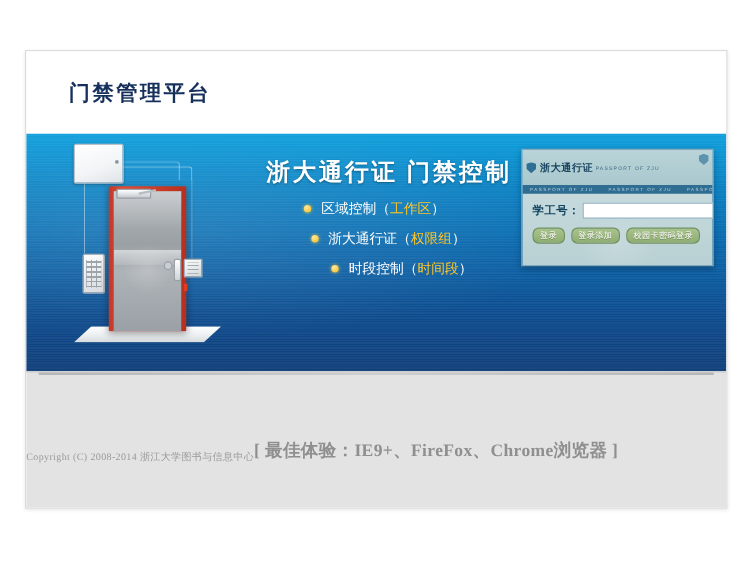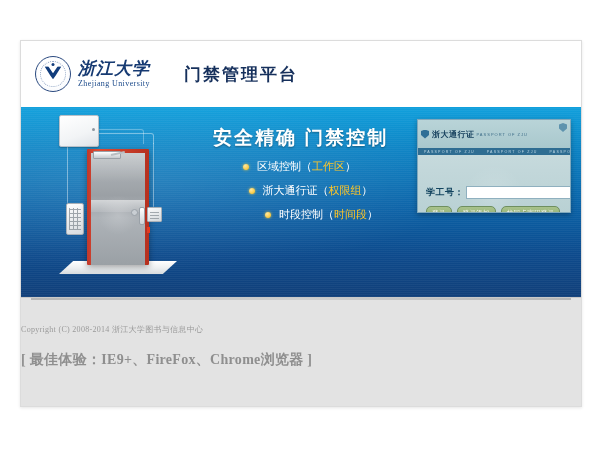--- a/index.html
+++ b/index.html
@@ -205,21 +205,21 @@
     background:#5e93ae;
     clip-path:polygon(50% 0%,100% 18%,100% 62%,50% 100%,0% 62%,0% 18%);
   }
   .title-strip{
     height:7px;background:#2f6d92;
     display:flex;align-items:center;overflow:hidden;
     font-size:3.6px;color:#bcd6e4;letter-spacing:1.2px;white-space:nowrap;
   }
   .title-strip span{padding:0 6px;}
   .form{position:relative;padding:7px 8px 0 8px;z-index:2;}
-  .row{display:flex;align-items:center;margin-bottom:6px;margin-top:24px;}
+  .row{display:flex;align-items:center;margin-bottom:6px;}
   .row label{
     width:40px;flex:none;font-size:9px;color:#13445f;font-weight:bold;letter-spacing:.5px;
   }
   .row input{
     flex:1;height:11px;border:1px solid #8fb0bf;background:#ffffff;
     font-size:8px;padding:0 2px;color:#222;outline:none;
     font-family:"Liberation Sans",sans-serif;
   }
   .btns{display:flex;gap:5px;padding:1px 8px 0 8px;position:relative;z-index:2;}
   .btn{
@@ -228,21 +228,21 @@
     background:linear-gradient(180deg,#a8c28b 0%,#8fae72 100%);
     color:#ffffff;font-size:6.5px;letter-spacing:.3px;white-space:nowrap;
     text-align:center;cursor:pointer;
     text-shadow:0 1px 0 rgba(0,0,0,.25);
   }
 
   
   .footer{
     height:109px;background:#e3e3e3;
     border-top:1px solid #c9c9c9;
-    display:flex;flex-direction:column;
+    display:flex;flex-direction:row;align-items:center;
     position:relative;
   }
   .footer-line{
     position:absolute;top:0;left:10px;right:10px;height:2px;
     background:linear-gradient(90deg,#b6b6b6,#cfcfcf,#b6b6b6);
   }
   .copyright{
     margin-top:26px;font-size:8px;color:#9a9a9a;letter-spacing:.3px;
     font-family:"Liberation Serif","DejaVu Serif",serif;
   }
@@ -250,30 +250,20 @@
     margin-top:16px;font-size:14px;color:#8f8f8f;font-weight:bold;letter-spacing:.3px;
     font-family:"Liberation Serif","DejaVu Serif",serif;
   }
 </style>
 </head>
 <body>
 
 <div class="page">
 
   <div class="header">
-    <div class="logo-wrap">
-      <div class="seal">
-        <div class="seal-dot"></div>
-        <div class="seal-mark"></div>
-      </div>
-      <div class="univ">
-        <div class="univ-cn">浙江大学</div>
-        <div class="univ-en">Zhejiang University</div>
-      </div>
-    </div>
     <div class="app-title">门禁管理平台</div>
   </div>
 
   <div class="banner">
 
     <div class="door-art">
       <div class="wire w2"></div>
       <div class="wire w4"></div>
       <div class="wire w1"></div>
       <div class="wire w3"></div>
@@ -284,21 +274,21 @@
         <div class="door-leaf"></div>
         <div class="closer"></div>
         <div class="closer-arm"></div>
         <div class="handle"></div>
         <div class="handle-knob"></div>
         <div class="lock-led"></div>
       </div>
       <div class="reader"></div>
     </div>
 
-    <div class="headline">安全精确  门禁控制</div>
+    <div class="headline">浙大通行证  门禁控制</div>
 
     <div class="bullets">
       <div class="bullet bullet-1">
         <span class="dot"></span>
         <span>区域控制（</span>
           <span class="hi">工作区</span>
           <span>）</span>
       </div>
       <div class="bullet bullet-2">
         <span class="dot"></span>

